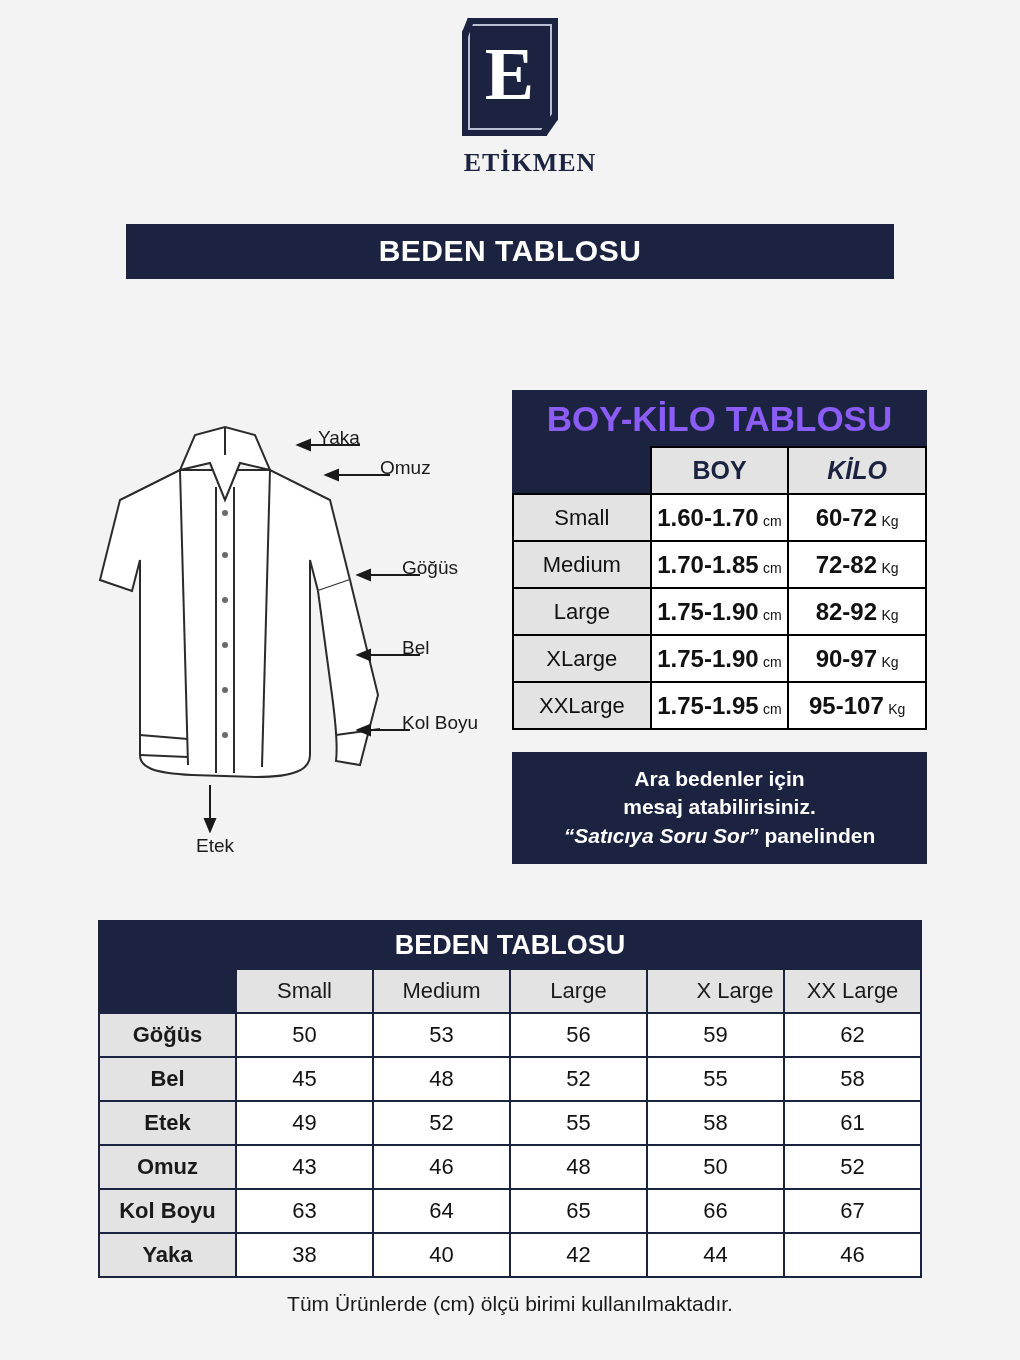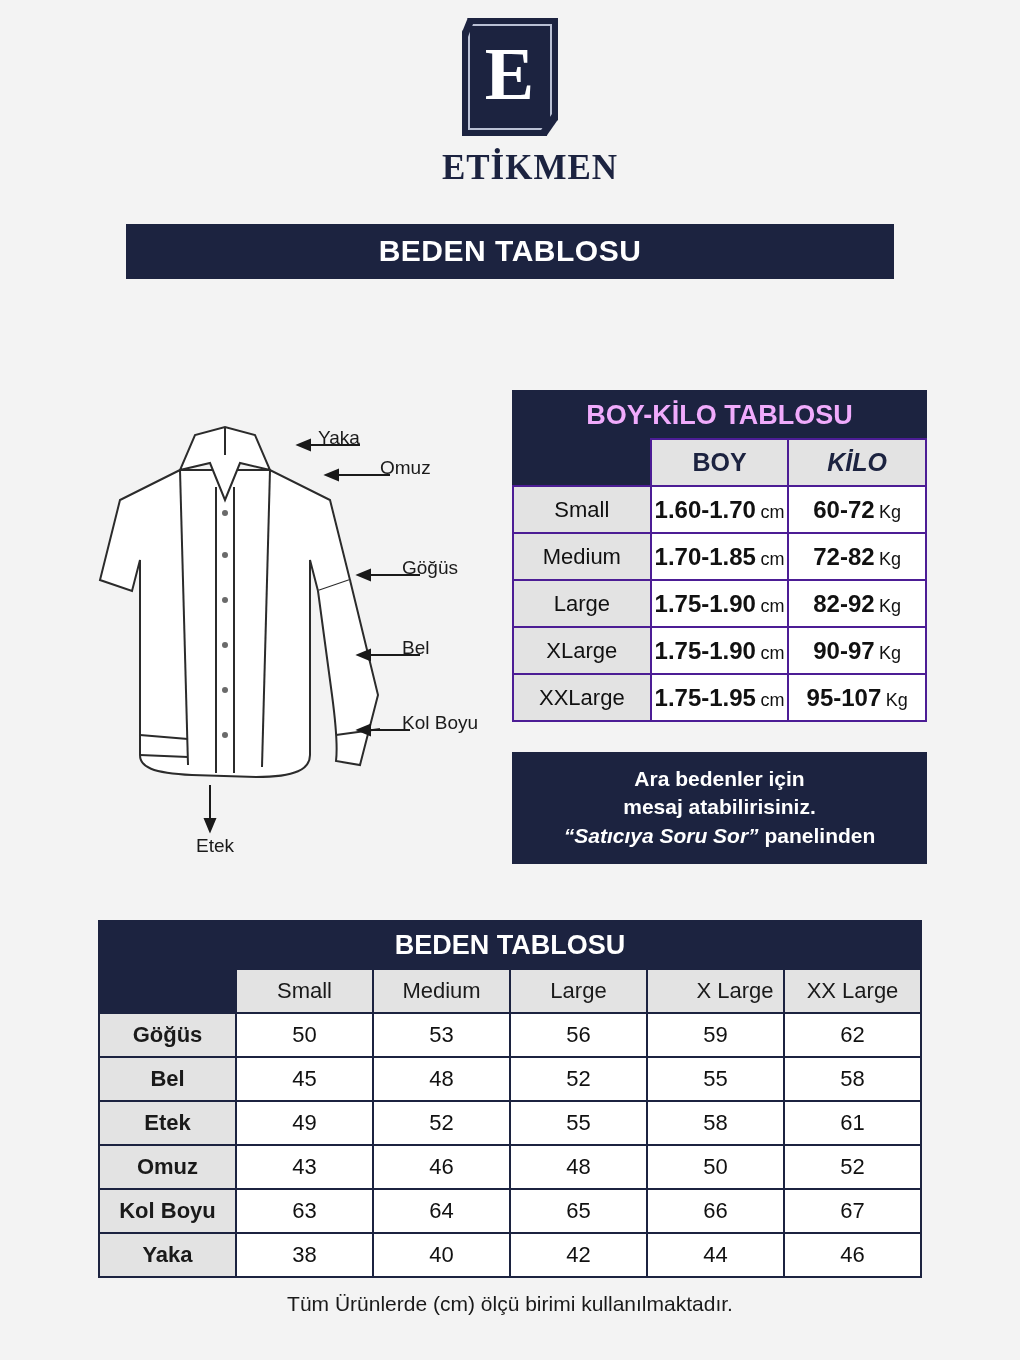--- a/index.html
+++ b/index.html
@@ -58,21 +58,21 @@
     color: #ffffff;
     font-family: "Liberation Serif", serif;
     font-size: 74px;
     font-weight: bold;
     letter-spacing: 1px;
     padding-bottom: 6px;
   }
   .brand-name {
     margin-top: 8px;
     font-family: "Liberation Serif", serif;
-    font-size: 35px;
+    font-size: 26px;
     font-weight: bold;
     letter-spacing: 1px;
     color: #1c2340;
     padding-left: 40px;
   }
 
   
   .title-bar {
     position: absolute;
     left: 126px;
@@ -135,32 +135,32 @@
     position: absolute;
     left: 512px;
     top: 390px;
     width: 415px;
   }
   .bk-table {
     width: 415px;
     border: 2px solid #1c2340;
   }
   .bk-table td, .bk-table th {
-    border: 2px solid #4c1d95;
+    border: 2px solid #000000;
     height: 47px;
     box-sizing: border-box;
   }
   .bk-title td {
     background: #1c2340;
-    color: #f0abfc;
-    font-size: 27px;
+    color: #8b5cf6;
+    font-size: 35px;
     font-weight: bold;
     text-align: center;
     border: none;
-    height: 48px;
+    height: 56px;
   }
   .bk-sub td {
     background: #e3e3e3;
     color: #1c2340;
     font-size: 25px;
     font-weight: bold;
     text-align: center;
   }
   .bk-sub td.blank { background: #1c2340; border-left-color:#1c2340; border-top-color:#1c2340; }
   .bk-table td.size-cell {
@@ -168,21 +168,21 @@
     font-size: 22px;
     text-align: center;
     color: #111;
   }
   .bk-table td.val-cell {
     background: #ffffff;
     text-align: center;
     color: #111;
   }
   .val-big { font-size: 24px; font-weight: bold; }
-  .val-unit { font-size: 18px; font-weight: normal; margin-top: 46px; }
+  .val-unit { font-size: 14px; font-weight: normal; margin-top: 46px; }
 
   .note-box {
     position: absolute;
     left: 512px;
     top: 752px;
     width: 415px;
     background: #1c2340;
     color: #fff;
     text-align: center;
     font-size: 21px;

